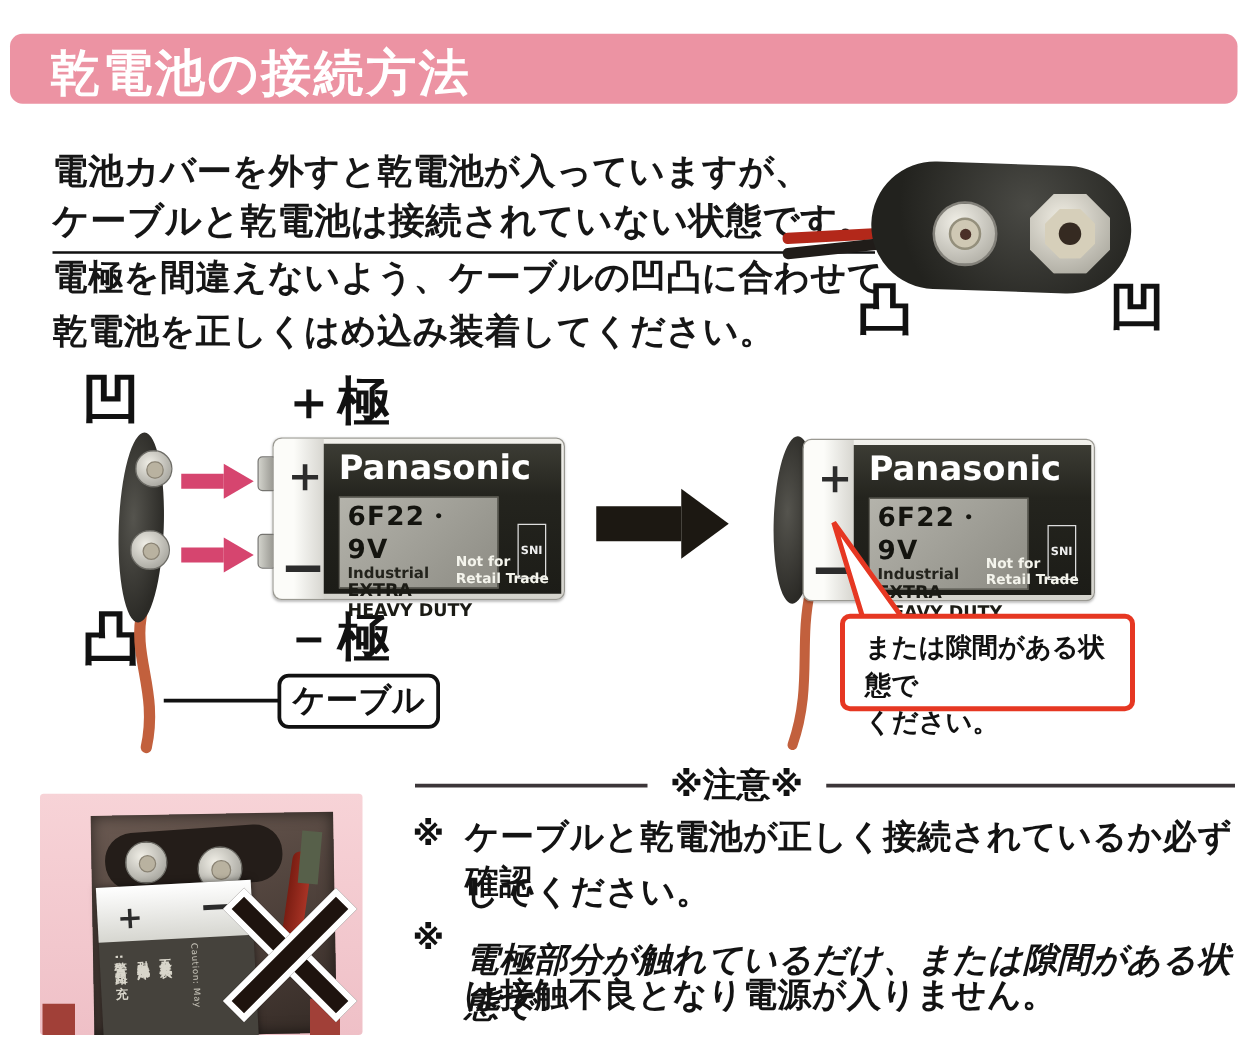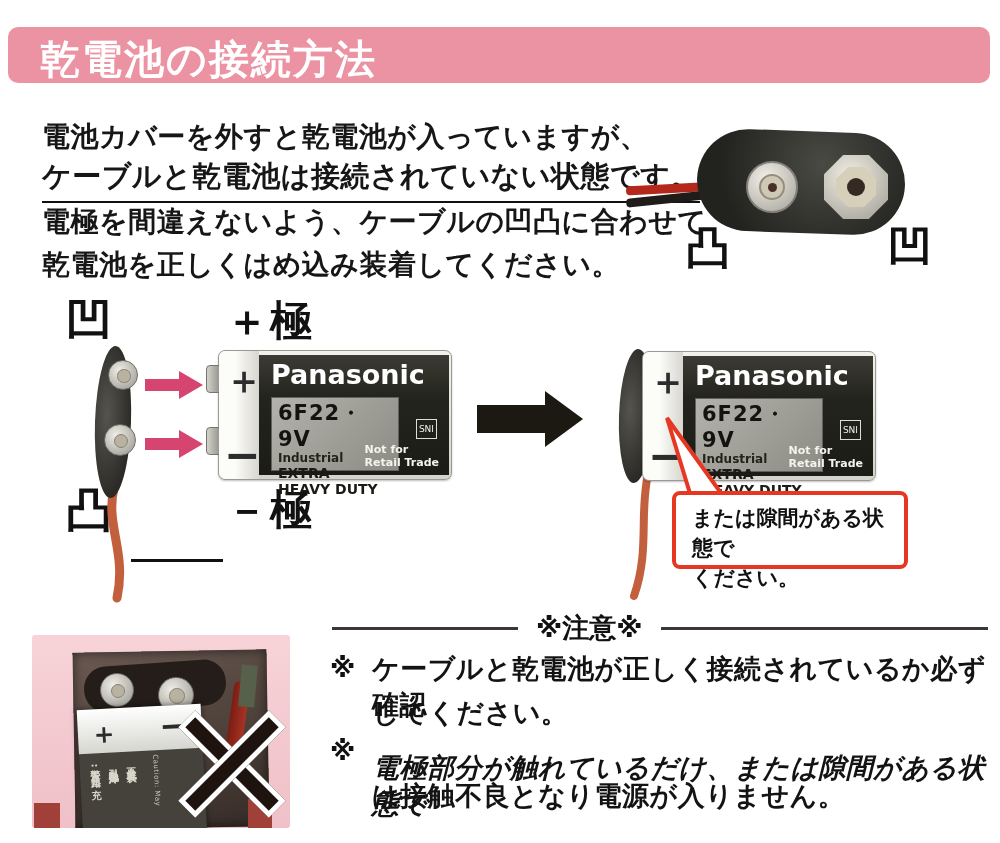--- a/index.html
+++ b/index.html
@@ -54,22 +54,22 @@
   .bat-minus { position:absolute; left:5px; bottom:6px; font-size:44px; font-weight:900; color:#2c2c2c; line-height:36px; }
   .bat-dark { position:absolute; left:40px; right:2px; top:4px; bottom:4px;
               background:linear-gradient(180deg,#3c3c34 0%,#24241e 35%,#1c1c17 100%); }
   .bat-brand { position:absolute; left:12px; top:4px; color:#fff; font-weight:800; font-size:27px; letter-spacing:0; }
   .bat-panel { position:absolute; left:12px; top:42px; width:128px; height:74px; padding:1px 6px;
                background:linear-gradient(135deg,#b4b3ab,#8d8c84); border:1px solid #63625a; }
   .bat-model { font-size:21px; font-weight:900; color:#14140f; letter-spacing:1px; }
   .bat-ind { font-size:12px; font-weight:700; color:#23231c; }
   .bat-extra { font-size:14px; font-weight:800; color:#1b1b15; }
   .bat-hd { font-size:14px; font-weight:800; color:#1b1b15; }
-  .bat-badge { position:absolute; right:12px; top:64px; font-size:9px; font-weight:400; color:#eee;
-               border:1px solid #ddd; padding:4px 2px; }
+  .bat-badge { position:absolute; right:12px; top:64px; font-size:9px; font-weight:700; color:#eee;
+               border:1px solid #ddd; padding:16px 2px; }
   .bat-note { position:absolute; right:10px; bottom:6px; color:#f4f4ec; font-size:11px; font-weight:800; line-height:13px; }
   .bat-stud { position:absolute; left:-13px; width:16px; height:28px; border-radius:4px;
               background:linear-gradient(90deg,#d2d2cb,#8e8d87); border:1px solid #757470; }
 
   
   .cable-line { position:absolute; left:131px; top:559px; width:92px; height:3px; background:#111; }
   .cable-box { position:absolute; left:222px; top:539px; width:130px; height:44px; background:#fff;
                border:3px solid #111; border-radius:9px; text-align:center; line-height:38px;
                font-size:26px; font-weight:800; color:#111; }
 
@@ -209,20 +209,21 @@
       </div>
       <div class="bat-badge">SNI</div>
       <div class="bat-note">
         <span style="display:block">Not for</span>
         <span style="display:block">Retail Trade</span>
       </div>
     </div>
   </div>
 
   <div class="cable-line"></div>
+  <div class="cable-box">ケーブル</div>
 
   <svg class="bubble-tail" width="90" height="100">
     <polygon points="17,10 42,92 76,92" fill="#ffffff" stroke="#e63722" stroke-width="4"></polygon>
   </svg>
   <div class="bubble">
     <div>または隙間がある状態で</div>
     <div>ください。</div>
   </div>
 
   <div class="caution-head">

